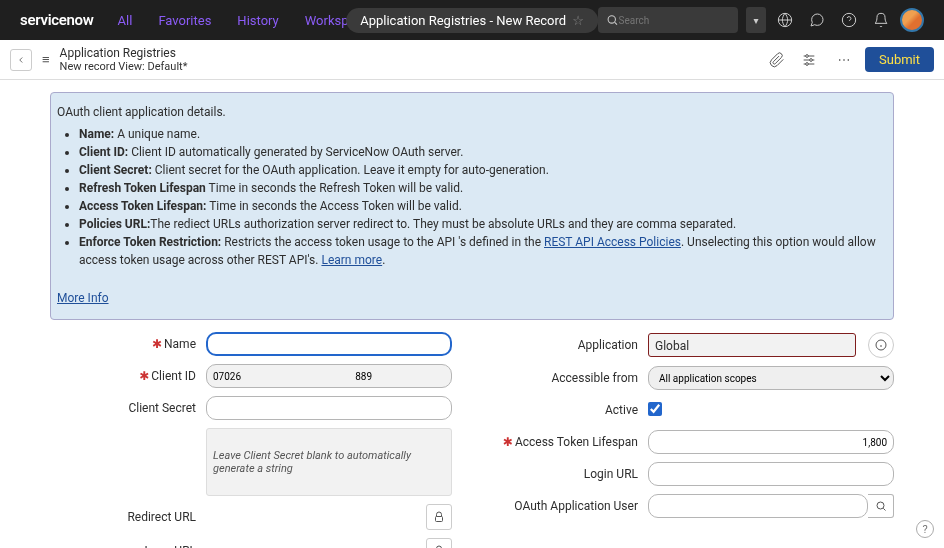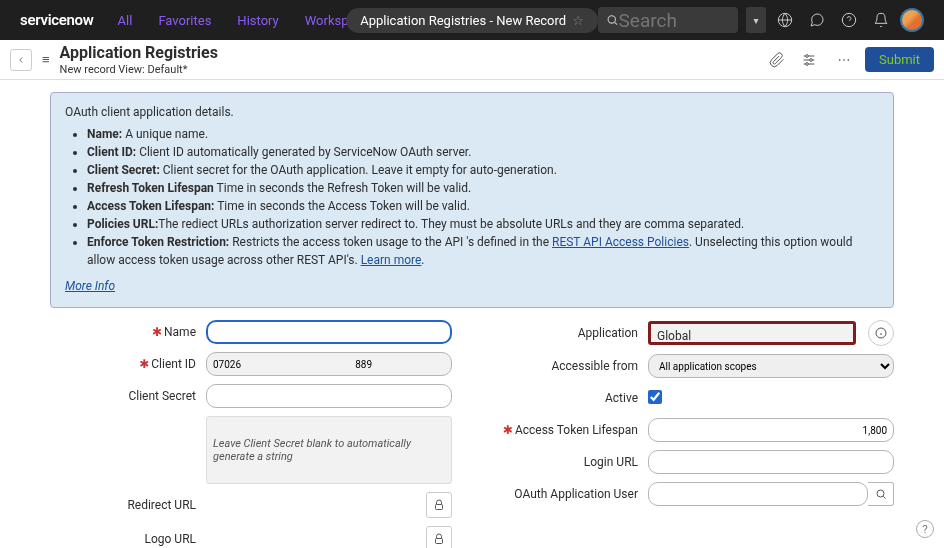--- a/index.html
+++ b/index.html
@@ -6,60 +6,60 @@
     body { background: #fff; font-size: 13px; color: #2e2e2e; }
     
     
     .navbar { background: #1f1f1f; height: 40px; display: flex; align-items: center; padding: 0 20px; gap: 6px; }
     .logo { color: #fff; font-weight: 600; font-size: 15px; letter-spacing: -0.3px; margin-right: 8px; }
     .nav-item { color: #8b5cf6; font-size: 13px; padding: 0 10px; cursor: pointer; }
     .nav-spacer { flex: 1; }
     .center-pill { background: #3a3a3a; border-radius: 14px; padding: 5px 14px; color: #fff; font-size: 13px; display: flex; align-items: center; gap: 6px; position: absolute; left: 50%; transform: translateX(-50%); }
     .star-icon { color: #888; }
     .search-box { background: #3a3a3a; border-radius: 4px; height: 26px; display: flex; align-items: center; padding: 0 8px; width: 140px; }
-    .search-box input { background: transparent; border: 0; color: #f97316; outline: none; width: 100%; font-size: 19px; }
+    .search-box input { background: transparent; border: 0; color: #f97316; outline: none; width: 100%; font-size: 10px; }
     .search-caret { background: #3a3a3a; width: 20px; height: 26px; border-radius: 3px; margin-left: 2px; display:flex; align-items:center; justify-content:center; color:#ccc; font-size:10px;}
     .nav-icon-btn { width: 26px; height: 26px; border-radius: 50%; display: flex; align-items: center; justify-content: center; color: #ccc; cursor: pointer; }
     .avatar { width: 24px; height: 24px; border-radius: 50%; background: linear-gradient(135deg,#f0a050 40%,#e07030 60%); border:2px solid #37a; }
     
     
     .subheader { height: 40px; border-bottom: 1px solid #ddd; display: flex; align-items: center; padding: 0 10px; gap: 10px; }
     .back-btn { width: 22px; height: 22px; border: 1px solid #ccc; border-radius: 3px; display: flex; align-items: center; justify-content: center; font-size: 12px; color:#555; cursor:pointer; }
     .menu-icon { color:#555; cursor:pointer; }
     .title-block { display:flex; flex-direction:column; line-height:1.2; }
-    .title-block .t1 { font-weight:700; font-size:16px; }
+    .title-block .t1 { font-weight:400; font-size:12px; }
     .title-block .t2 { font-size:11px; color:#333; }
     .sub-spacer { flex:1; }
     .sub-icon { width:22px; color:#555; cursor:pointer; text-align:center; }
-    .submit-btn { background:#1f4f99; color:#84cc16; border:0; border-radius:4px; padding:5px 14px; font-size:13px; cursor:pointer; }
+    .submit-btn { background:#1f4f99; color:#fde047; border:0; border-radius:4px; padding:5px 14px; font-size:13px; cursor:pointer; }
     
     
     .content { padding: 0 50px; }
-    .info-box { background: #dbe9f4; border: 1px solid #aac; border-radius: 4px; padding: 10px 14px 12px; margin-top: 12px; font-size: 12px; line-height:1.5; }
+    .info-box { background: #dbe9f4; border: 1px solid #aac; border-radius: 4px; padding: 10px 6px 12px; margin-top: 12px; font-size: 12px; line-height:1.5; }
     .info-box ul { margin: 4px 0 4px 22px; }
-    .info-box .more { color:#1f4f99; cursor:pointer; text-decoration:underline; margin-top:4px; display:inline-block;font-style:italic; }
+    .info-box .more { color:#1f4f99; cursor:pointer; text-decoration:underline; margin-top:16px; display:inline-block; }
     .info-box a { color:#1f4f99; text-decoration:underline; }
     
     
     .form-grid { display: grid; grid-template-columns: 1fr 1fr; gap: 0 40px; margin-top: 12px; }
     .field-row { display: flex; align-items: center; min-height: 24px; margin-bottom: 8px; gap: 6px; }
     .field-label { width: 150px; text-align: right; font-size: 12px; padding-right: 4px; }
     .req { color:#c33; margin-right:2px; }
     .field-input { flex: 1; }
     .field-input input[type=text], .field-input select { width: 100%; border: 1px solid #b5b5b5; border-radius: 10px; padding: 3px 6px; font-size: 10px; height:24px; }
     .field-input.bordered-focus input { border: 2px solid #2266cc; }
     .readonly { background: #f2f2f2; }
     .checkbox { width: 14px; height: 14px; accent-color: #2266cc; }
     .lock-btn { width:26px; height:26px; border:1px solid #ccc; border-radius:3px; display:flex; align-items:center; justify-content:center; color:#555; cursor:pointer; }
     .hint { background:#f2f2f2; border:1px solid #ddd; border-radius:3px; padding:20px 6px; font-size:11px; font-style:italic; color:#555; width:100%; }
     .right-num input { text-align: right; }
     .ref-lookup { display:flex; width:100%; }
     .ref-lookup input { flex:1; border-radius:3px 0 0 3px; }
     .ref-lookup .lookup-btn { width:26px; border:1px solid #b5b5b5; border-left:0; border-radius:0 3px 3px 0; display:flex; align-items:center; justify-content:center; color:#555; cursor:pointer; }
-    .app-readonly { background:#f2f2f2; padding:3px 6px; border:3px solid #7f1d1d; border-radius:3px; flex:1; font-size:12px; height:24px; line-height:18px; }
+    .app-readonly { background:#f2f2f2; padding:3px 6px; border:1px solid #7f1d1d; border-radius:3px; flex:1; font-size:12px; height:24px; line-height:18px; }
     .app-info-btn { width:26px; height:26px; border:1px solid #ccc; border-radius:50%; margin-left:6px; display:flex; align-items:center; justify-content:center; color:#555; cursor:pointer; font-size:11px;}
     .help-dot { position:fixed; bottom:10px; right:10px; width:18px; height:18px; border:1px solid #aaa; border-radius:50%; display:flex; align-items:center; justify-content:center; font-size:11px; color:#777; }
     svg { display:block; }
   </style>
 </head>
 <body>
 
 <div class="navbar">
   <span class="logo">servicenow</span>
   <span class="nav-item">All</span>

